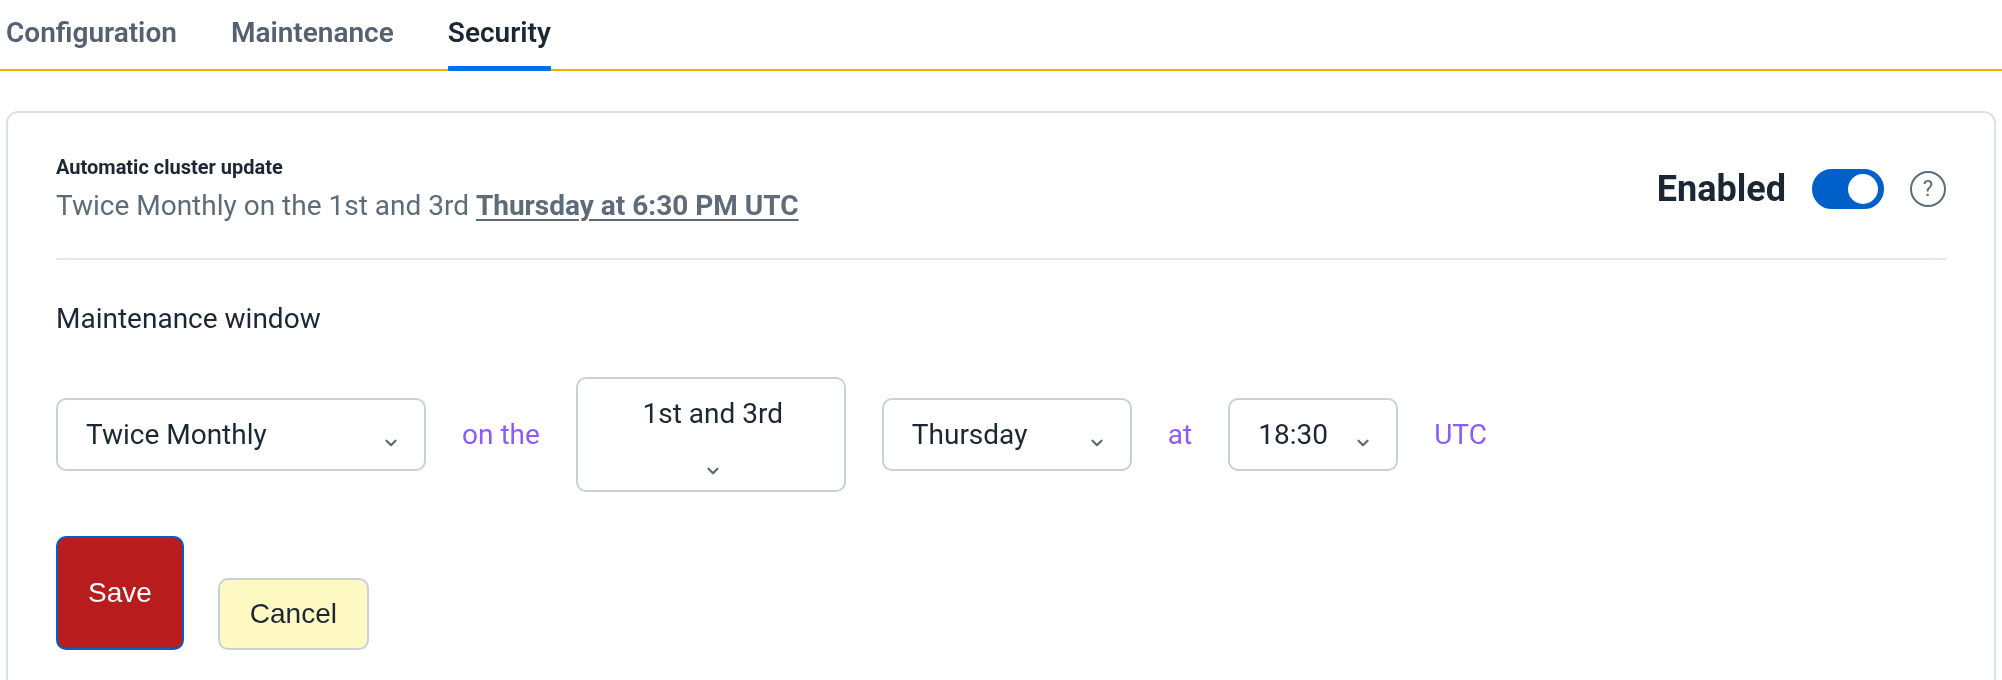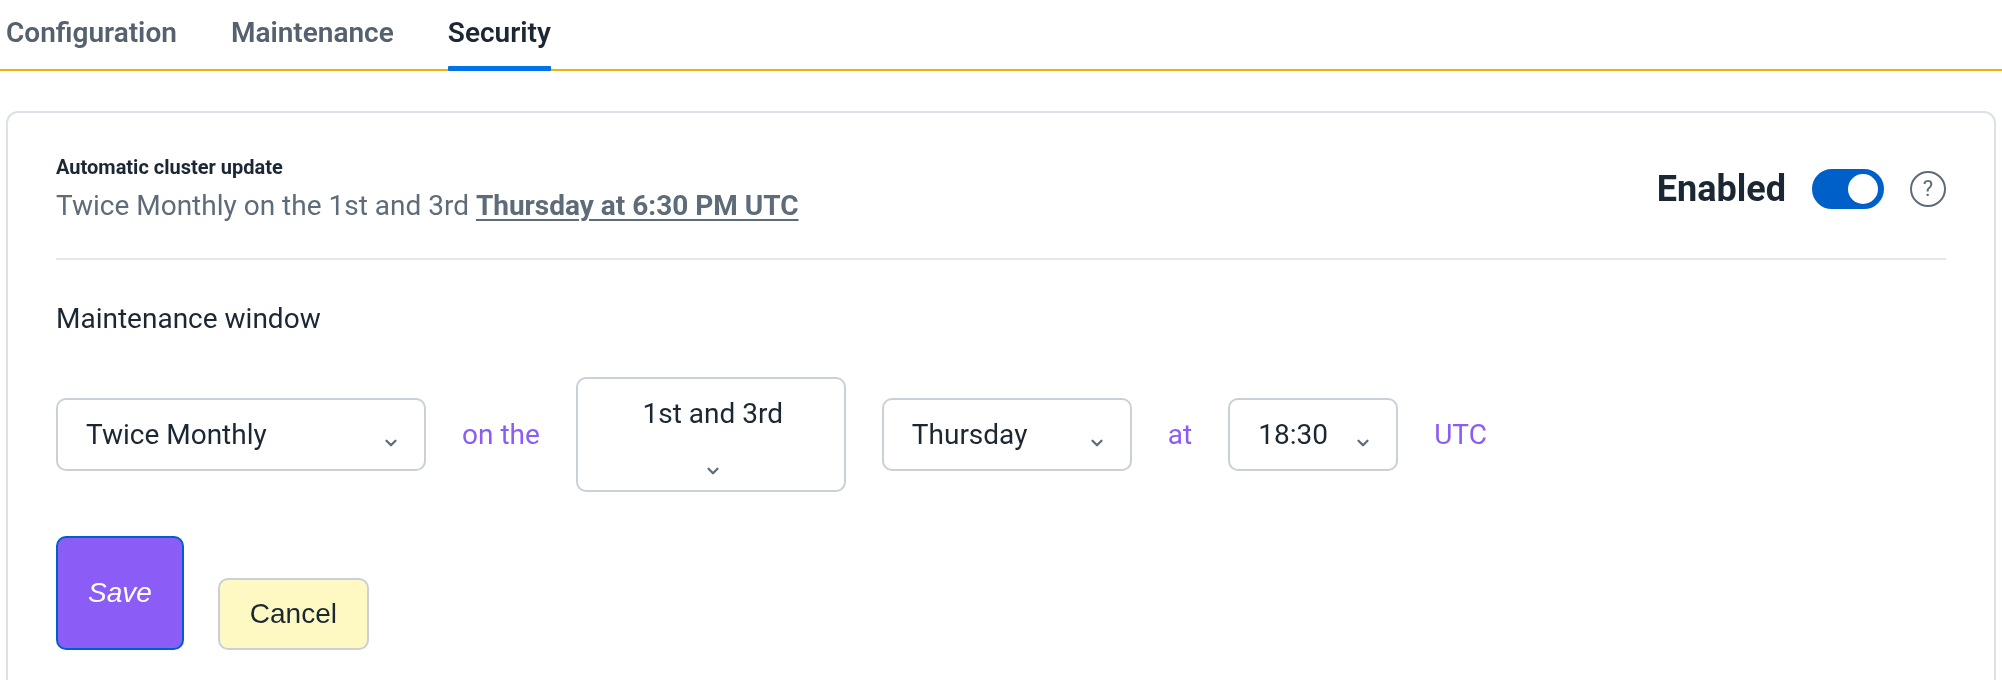--- a/index.html
+++ b/index.html
@@ -157,24 +157,23 @@
 
     .actions-row { display: flex; gap: 34px; }
     .btn {
       font-size: 28px;
       padding: 18px 30px;
       border-radius: 10px;
       cursor: pointer;
       border: 2px solid transparent;
     }
     .btn-primary {
-      background: #8b5cf6;
+      background: #b91c1c;
       color: #fff;
       border-color: #0060c9;
-      font-style: italic;
     }
     .btn-secondary {
       background: #fef9c3;
       color: #1b2733;
       border: 2px solid #c9d0d8;
       margin-top: 42px;
     }
   </style>
 </head>
 <body>

